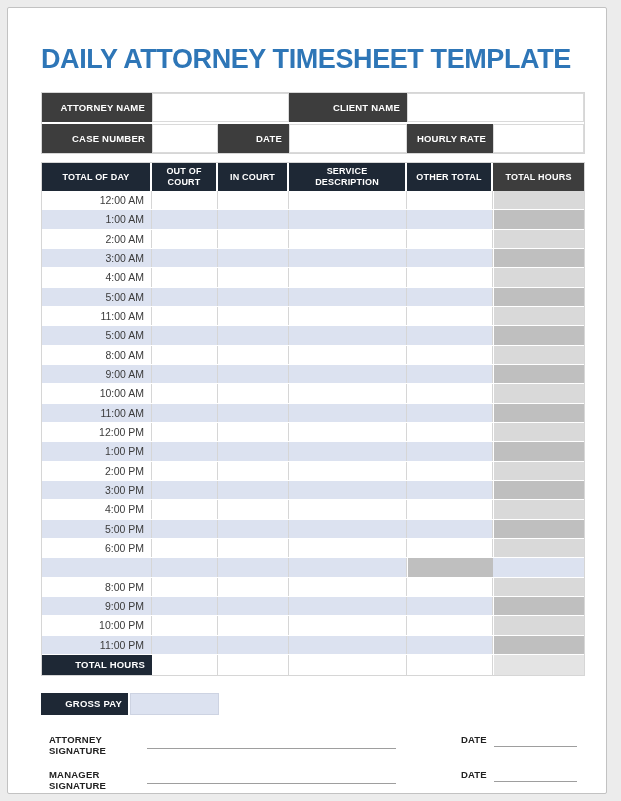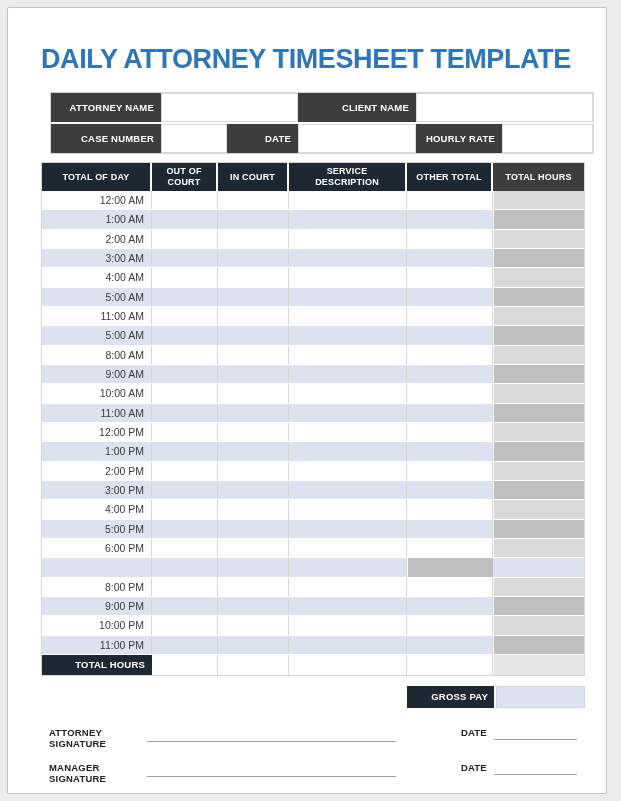--- a/index.html
+++ b/index.html
@@ -33,21 +33,20 @@
   }
   
   .info-grid{
     margin-top:17px;
     display:grid;
     grid-template-columns:110px 66px 71px 118px 86px 91px;
     grid-auto-rows:29px;
     row-gap:2px;
     border:1px solid var(--grid-line);
     width:544px;
-    margin-left:9px;
   }
   .info-label{
     background:var(--dark-gray);color:#fff;
     font-size:9.5px;font-weight:bold;
     display:flex;align-items:center;justify-content:flex-end;
     padding-right:7px;letter-spacing:0.2px;
   }
   .info-input{
     background:#fff;border:1px solid #dadada;
   }
@@ -92,22 +91,22 @@
     font-size:9.5px;font-weight:bold;letter-spacing:0.2px;
     display:flex;align-items:center;justify-content:flex-end;
     padding-right:7px;
   }
   .totals-row .cell{border-right:1px solid var(--grid-line);background:#fff;}
   .totals-row .total-cell{
     background:var(--total-cell-gray);border-left:1px solid #fff;border-right:none;
   }
   
   .gross-row{
-    width:544px;margin-top:10px;
-    display:flex;justify-content:flex-end;
+    width:544px;margin-top:17px;
+    display:flex;justify-content:flex-start;
   }
   .gross-label{
     width:87px;height:22px;background:var(--header-navy);color:#fff;
     font-size:9.5px;font-weight:bold;letter-spacing:0.2px;
     display:flex;align-items:center;justify-content:flex-end;
     padding-right:6px;margin-right:2px;
   }
   .gross-value{
     width:89px;height:22px;background:var(--row-blue);
     border:1px solid #cdd3e2;

